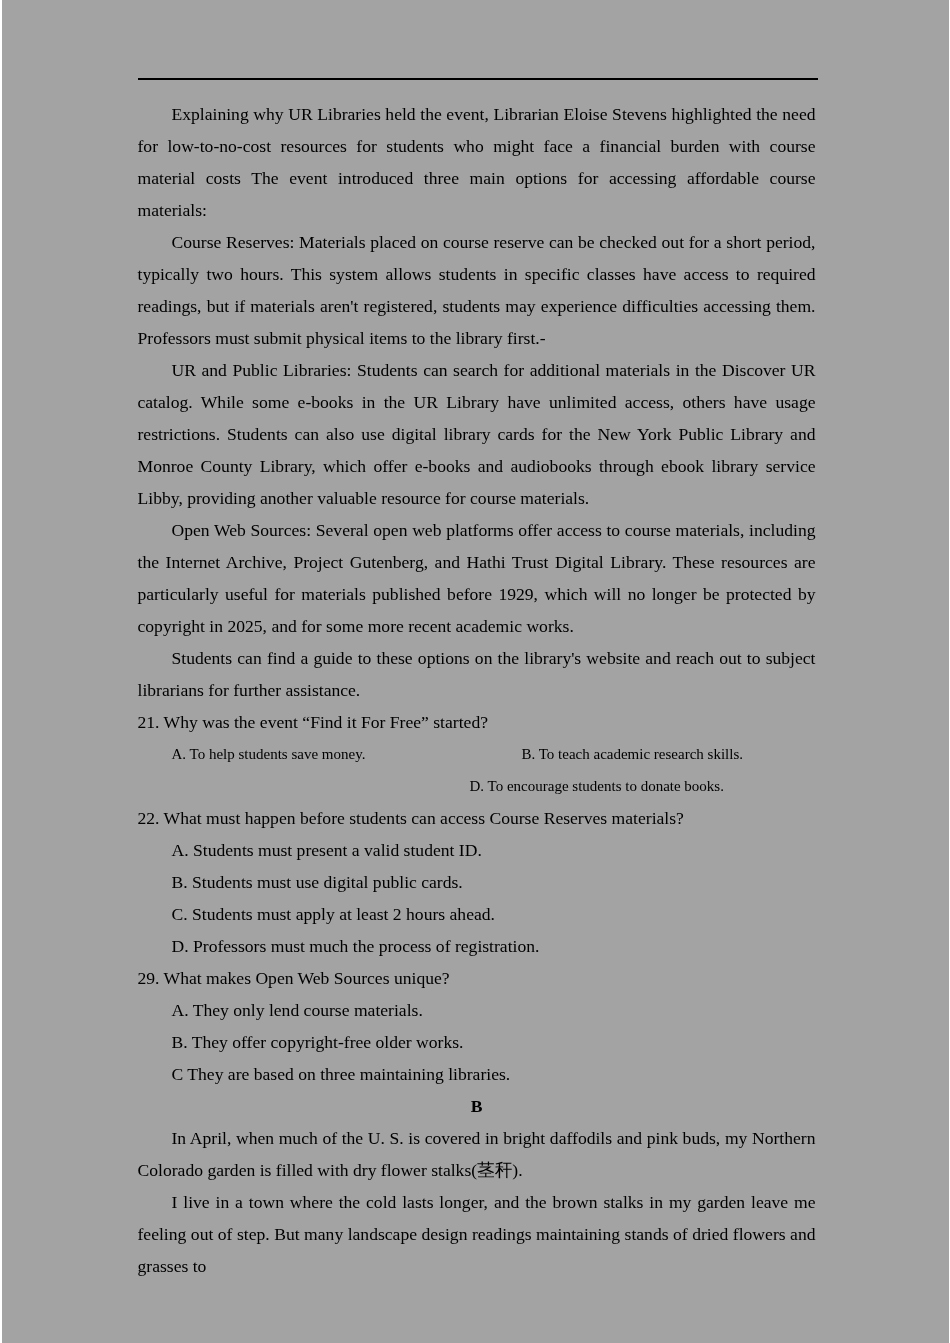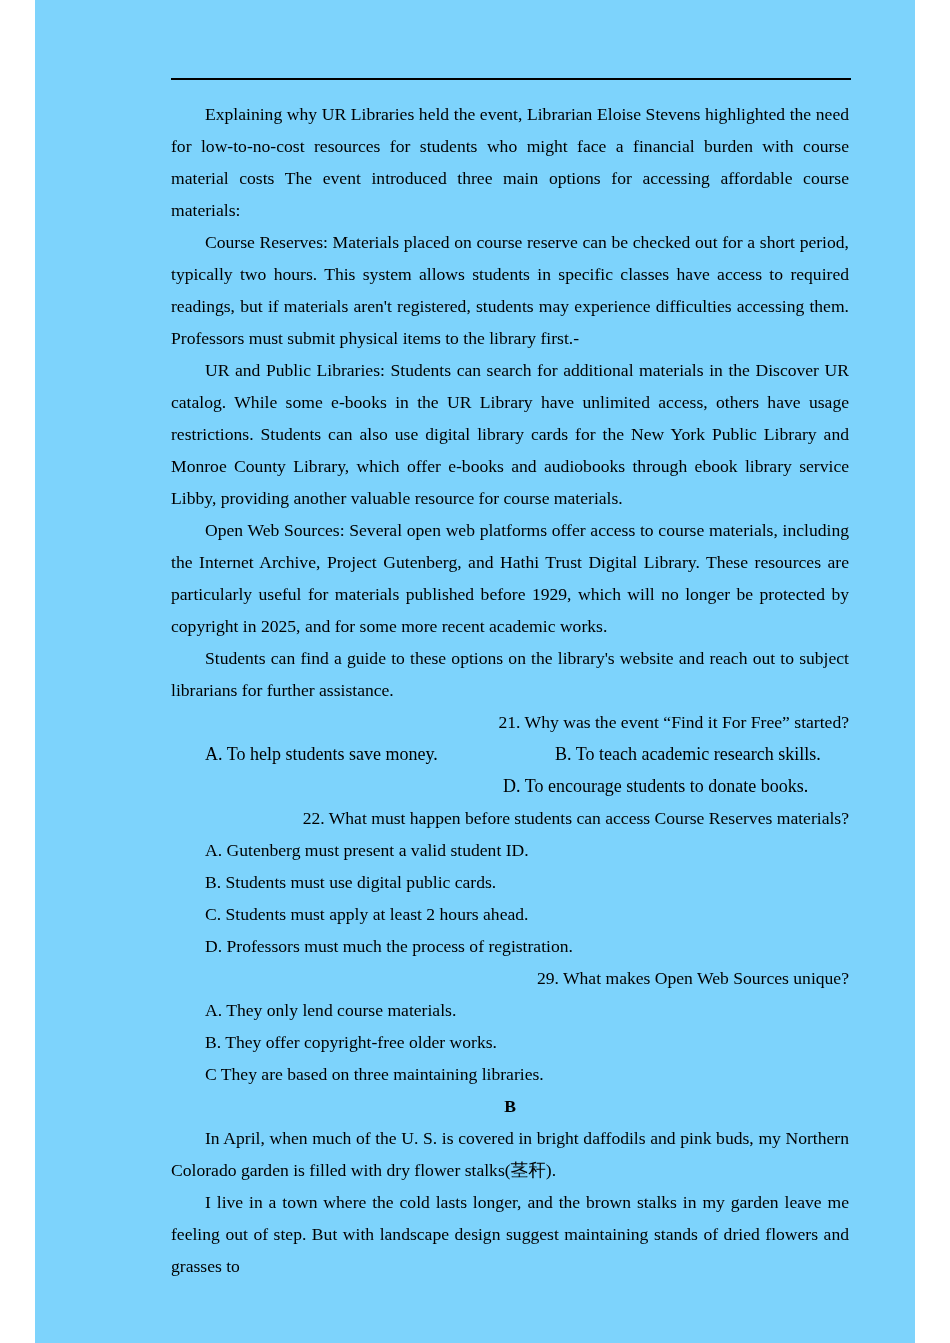--- a/index.html
+++ b/index.html
@@ -7,24 +7,24 @@
     margin: 0;
     padding: 0;
     background: #ffffff;
   }
   body {
     font-family: "Liberation Serif", "DejaVu Serif", serif;
     color: #000000;
   }
   .page {
     position: relative;
-    width: 880px;
+    width: 947px;
     height: 1343px;
     margin: 0 auto;
-    background: #7dd3fc;
+    background: #a3a3a3;
     overflow: hidden;
   }
   .content {
     position: absolute;
     left: 136px;
     top: 78px;
     width: 678px;
   }
   .header-rule {
     width: 680px;
@@ -38,41 +38,41 @@
     line-height: 32px;
     text-align: justify;
     text-justify: inter-word;
     text-indent: 34px;
     letter-spacing: 0;
   }
   .question {
     margin: 0;
     font-size: 17.6px;
     line-height: 32px;
-    text-align: right;
+    text-align: left;
     text-indent: 0;
   }
   .option-row {
     margin: 0;
     font-size: 17.6px;
     line-height: 32px;
     padding-left: 34px;
     position: relative;
     white-space: pre;
   }
   .section-letter {
     margin: 0;
     font-size: 17.6px;
     line-height: 32px;
     text-align: center;
     font-weight: bold;
   }
   .two-col {
     position: relative;
-    font-size: 18px;
+    font-size: 15px;
     line-height: 32px;
     height: 32px;
   }
   .two-col .col-left {
     position: absolute;
     left: 34px;
     top: 0;
     white-space: nowrap;
   }
   .two-col .col-right {
@@ -98,29 +98,29 @@
     <p class="question">21. Why was the event “Find it For Free” started?</p>
     <div class="two-col">
       <span class="col-left">A. To help students save money.</span>
       <span class="col-right" style="left:384px">B. To teach academic research skills.</span>
     </div>
     <div class="two-col">
       <span class="col-right" style="left:332px">D. To encourage students to donate books.</span>
     </div>
 
     <p class="question">22. What must happen before students can access Course Reserves materials?</p>
-    <p class="option-row">A. Gutenberg must present a valid student ID.</p>
+    <p class="option-row">A. Students must present a valid student ID.</p>
     <p class="option-row">B. Students must use digital public cards.</p>
     <p class="option-row">C. Students must apply at least 2 hours ahead.</p>
     <p class="option-row">D. Professors must much the process of registration.</p>
 
     <p class="question">29. What makes Open Web Sources unique?</p>
     <p class="option-row">A. They only lend course materials.</p>
     <p class="option-row">B. They offer copyright-free older works.</p>
     <p class="option-row">C They are based on three maintaining libraries.</p>
 
     <p class="section-letter">B</p>
 
     <p class="body-par" style="text-align-last: left;">In April, when much of the U. S. is covered in bright daffodils and pink buds, my Northern Colorado garden is filled with dry flower stalks(茎秆).</p>
-    <p class="body-par" style="text-align-last: left;">I live in a town where the cold lasts longer, and the brown stalks in my garden leave me feeling out of step. But with landscape design suggest maintaining stands of dried flowers and grasses to</p>
+    <p class="body-par" style="text-align-last: left;">I live in a town where the cold lasts longer, and the brown stalks in my garden leave me feeling out of step. But many landscape design readings maintaining stands of dried flowers and grasses to</p>
 
   </div>
 </div>
 
 </body></html>

